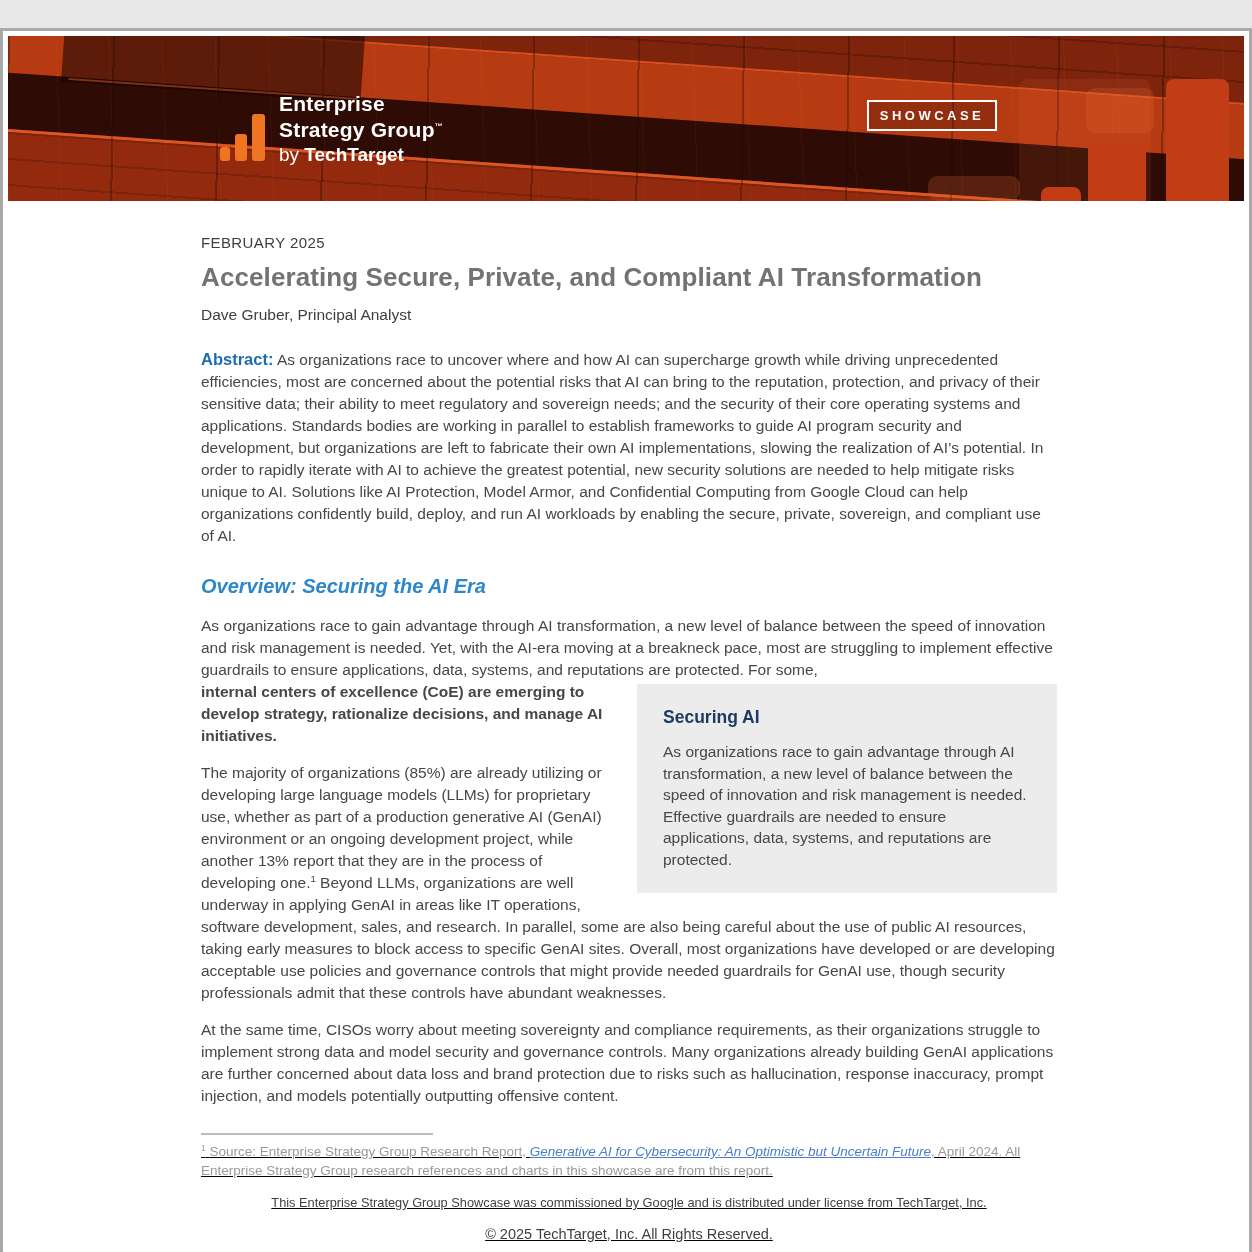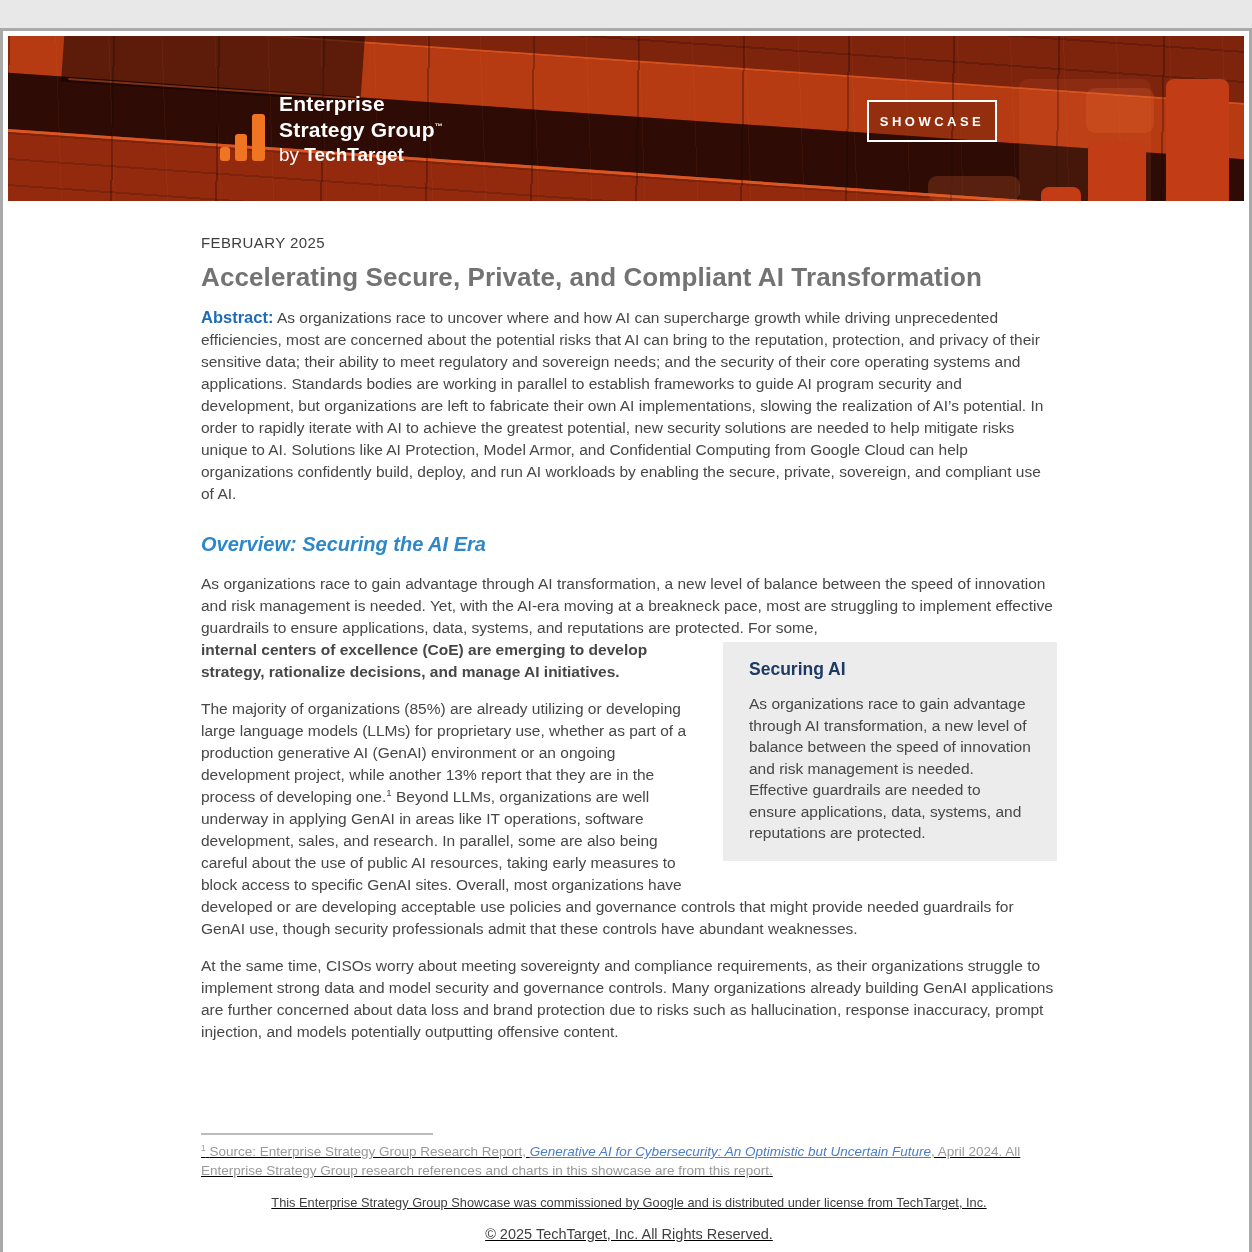--- a/index.html
+++ b/index.html
@@ -58,43 +58,43 @@
   .b2 { width:12px; height:27px; }
   .b3 { width:13px; height:47px; }
   .logo-text { color:#ffffff; line-height:1; }
   .logo-line { font-size:21px; font-weight:bold; letter-spacing:0.2px; line-height:23px; }
   .logo-tm { font-size:8px; vertical-align:super; }
   .logo-by { font-size:19px; margin-top:4px; font-weight:normal; }
   .logo-by b { font-weight:bold; }
 
   
   .badge {
-    position:absolute; left:859px; top:64px; width:130px; height:42px;
+    position:absolute; left:859px; top:64px; width:130px; height:31px;
     border:2px solid #ffffff; background:rgba(40,10,4,0.25);
     display:flex; align-items:center; justify-content:center;
     color:#ffffff; font-size:13px; font-weight:bold; letter-spacing:3.5px;
   }
 
   
   .content { position:absolute; left:198px; top:203px; width:856px; color:#474747; }
   .date { font-size:15px; color:#3e3e3e; letter-spacing:0.4px; }
   .doc-title { font-size:26px; font-weight:bold; color:#737373; margin:11px 0 13px; letter-spacing:0.1px; }
   .byline { font-size:15.5px; color:#3e3e3e; margin-bottom:24px; }
   p, .abstract { font-size:15.5px; line-height:22px; color:#474747; margin:0 0 15px; }
   .abstract-label { color:#1d6cb5; font-weight:bold; font-size:16.5px; }
   .section-heading { font-size:20px; font-weight:bold; color:#2d87c9; margin:28px 0 17px;font-style:italic; }
   sup { font-size:0.62em; vertical-align:super; line-height:0; }
 
   .p-nogap-bottom { margin-bottom:0; }
   .p-nogap-top { margin-top:0;font-weight:bold; }
 
   
   .callout {
-    float:right; width:334px; min-height:205px;
-    background:#ececec; padding:17px 26px; margin:3px 0 14px 22px;
+    float:right; width:420px; min-height:205px;
+    background:#ececec; padding:23px 26px; margin:3px 0 14px 22px;
   }
   .callout-title { display:block; font-size:17.5px; font-weight:bold; color:#1e3a63; margin-bottom:13px; }
   .callout-body { display:block; font-size:15.5px; line-height:21.5px; color:#474747; }
 
   
   .footer-block { position:absolute; left:198px; top:1102px; width:856px; clear:both;text-decoration:underline; }
   .footnote-rule { width:232px; border:none; border-top:2px solid #bcbcbc; margin-bottom:7px; }
   .footnote { font-size:13.5px; line-height:19px; color:#9a9a9a; }
   .footnote a { color:#4a7dc9; font-style:italic; }
   .commission { text-align:center; font-size:12.8px; color:#3f3f3f; margin-top:15px; }
@@ -138,20 +138,21 @@
         <div class="logo-by"><span>by </span><b>TechTarget</b></div>
       </div>
     </div>
 
     <div class="badge">SHOWCASE</div>
   </div>
 
   <div class="content">
     <div class="date">FEBRUARY 2025</div>
     <h1 class="doc-title">Accelerating Secure, Private, and Compliant AI Transformation</h1>
+    <div class="byline">Dave Gruber, Principal Analyst</div>
 
     <p class="abstract">
       <span class="abstract-label">Abstract:</span>
       <span>As organizations race to uncover where and how AI can supercharge growth while driving unprecedented efficiencies, most are concerned about the potential risks that AI can bring to the reputation, protection, and privacy of their sensitive data; their ability to meet regulatory and sovereign needs; and the security of their core operating systems and applications. Standards bodies are working in parallel to establish frameworks to guide AI program security and development, but organizations are left to fabricate their own AI implementations, slowing the realization of AI’s potential. In order to rapidly iterate with AI to achieve the greatest potential, new security solutions are needed to help mitigate risks unique to AI. Solutions like AI Protection, Model Armor, and Confidential Computing from Google Cloud can help organizations confidently build, deploy, and run AI workloads by enabling the secure, private, sovereign, and compliant use of AI.</span>
     </p>
 
     <h2 class="section-heading">Overview: Securing the AI Era</h2>
 
     <p class="p-nogap-bottom">As organizations race to gain advantage through AI transformation, a new level of balance between the speed of innovation and risk management is needed. Yet, with the AI-era moving at a breakneck pace, most are struggling to implement effective guardrails to ensure applications, data, systems, and reputations are protected. For some,</p>
 

